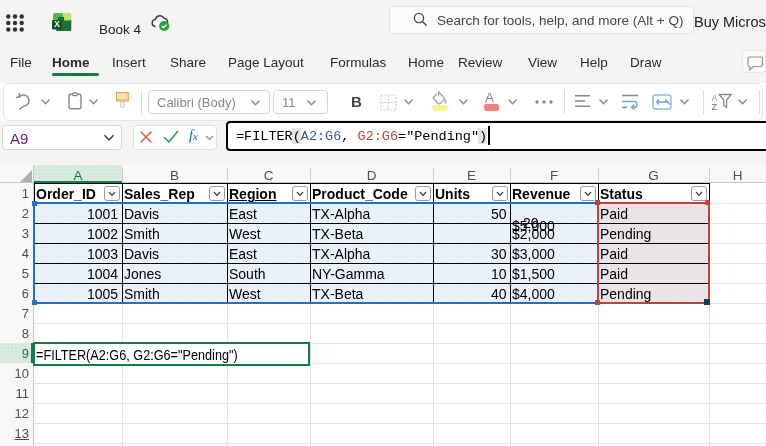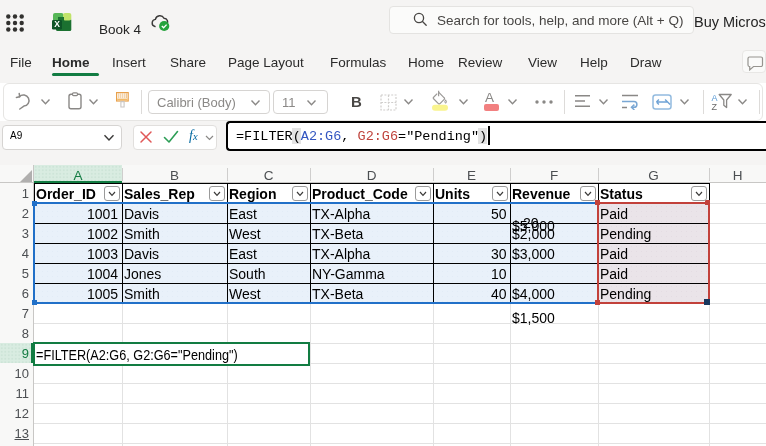--- a/index.html
+++ b/index.html
@@ -182,21 +182,21 @@
   <path d="M8.2 2.5 h12 l-4.6 5.5 v7.5 l-2.8 -2.2 v-5.3 z" fill="none" stroke="#8a8886" stroke-width="1.3" stroke-linejoin="round"></path>
 </svg>
 <svg class="chev" style="left:737px;top:98px;" width="11" height="8" viewBox="0 0 11 8">
     <path d="M1.5 1.5 L5.5 5.7 L9.5 1.5" fill="none" stroke="#8a8886" stroke-width="1.4"></path>
   </svg>
 <div class="abs" style="left:759px;top:90px;width:1px;height:24px;background:#dddbd9;"></div>
 
 <div class="abs" style="left:0;top:121px;width:766px;height:44px;background:#f5f4f3;"></div>
 
 <div class="abs" style="left:2px;top:125px;width:120px;height:25px;background:#fff;border:1px solid #d6d4d2;border-radius:4px;"></div>
-<div class="abs" style="left:10px;top:130px;font-size:10px;color:#000000;">A9</div>
+<div class="abs" style="left:10px;top:130px;font-size:15px;color:#701a75;">A9</div>
 <svg class="chev" style="left:103px;top:134px;" width="12" height="8" viewBox="0 0 12 8">
     <path d="M1.5 1.2 L6 6 L10.5 1.2" fill="none" stroke="#3b3a39" stroke-width="1.4"></path>
   </svg>
 
 <div class="abs" style="left:133px;top:125px;width:84px;height:25px;background:#fff;border:1px solid #e1dfdd;border-radius:4px;"></div>
 <svg class="abs" style="left:139px;top:130px;" width="14" height="14" viewBox="0 0 14 14">
     <path d="M2 2 L12 12 M12 2 L2 12" stroke="#e05858" stroke-width="1.5" stroke-linecap="round"></path>
   </svg>
 <svg class="abs" style="left:163px;top:130px;" width="16" height="14" viewBox="0 0 16 14">
     <path d="M1.5 7.5 L6 12 L14.5 1.5" fill="none" stroke="#2d9e56" stroke-width="1.6" stroke-linecap="round" stroke-linejoin="round"></path>
@@ -298,21 +298,21 @@
 
 <div class="handle" style="left:32px;top:201px;background:#2170c8;"></div>
 <div class="handle" style="left:32px;top:300px;background:#2170c8;"></div>
 <div class="handle" style="left:595px;top:200px;background:#c2413b;"></div>
 <div class="handle" style="left:705px;top:200px;background:#c2413b;"></div>
 <div class="handle" style="left:595px;top:300px;background:#c2413b;"></div>
 <div class="handle" style="left:704px;top:299px;width:6px;height:6px;background:#17375e;"></div>
 
 <div class="hdrtxt" style="left:36px;top:186px;">Order_ID</div>
 <div class="hdrtxt" style="left:124px;top:186px;">Sales_Rep</div>
-<div class="hdrtxt" style="left:229px;top:186px;">Region</div>
+<div class="hdrtxt" style="left:229px;top:186px;text-decoration:underline;">Region</div>
 <div class="hdrtxt" style="left:312px;top:186px;">Product_Code</div>
 <div class="hdrtxt" style="left:435px;top:186px;">Units</div>
 <div class="hdrtxt" style="left:512px;top:186px;">Revenue</div>
 <div class="hdrtxt" style="left:600px;top:186px;">Status</div>
 <div class="fbtn" style="left:104px;top:186px;"></div>
 <div class="fbtn" style="left:209px;top:186px;"></div>
 <div class="fbtn" style="left:292px;top:186px;"></div>
 <div class="fbtn" style="left:415px;top:186px;"></div>
 <div class="fbtn" style="left:492px;top:186px;"></div>
 <div class="fbtn" style="left:580px;top:186px;"></div>
@@ -361,21 +361,21 @@
 <div class="celltxt" style="left:312px;top:246px;">TX-Alpha</div>
 <div class="celltxt" style="left:491px;top:246px;">30</div>
 <div class="celltxt" style="left:512px;top:246px;">$3,000</div>
 <div class="celltxt" style="left:600px;top:246px;">Paid</div>
 
 <div class="celltxt" style="left:87px;top:266px;">1004</div>
 <div class="celltxt" style="left:124px;top:266px;">Jones</div>
 <div class="celltxt" style="left:229px;top:266px;">South</div>
 <div class="celltxt" style="left:312px;top:266px;">NY-Gamma</div>
 <div class="celltxt" style="left:491px;top:266px;">10</div>
-<div class="celltxt" style="left:512px;top:266px;margin-top:44px;">$1,500</div>
+<div class="celltxt" style="left:512px;top:266px;">$1,500</div>
 <div class="celltxt" style="left:600px;top:266px;">Paid</div>
 
 <div class="celltxt" style="left:87px;top:286px;">1005</div>
 <div class="celltxt" style="left:124px;top:286px;">Smith</div>
 <div class="celltxt" style="left:229px;top:286px;">West</div>
 <div class="celltxt" style="left:312px;top:286px;">TX-Beta</div>
 <div class="celltxt" style="left:491px;top:286px;">40</div>
 <div class="celltxt" style="left:512px;top:286px;">$4,000</div>
 <div class="celltxt" style="left:600px;top:286px;">Pending</div>
 

